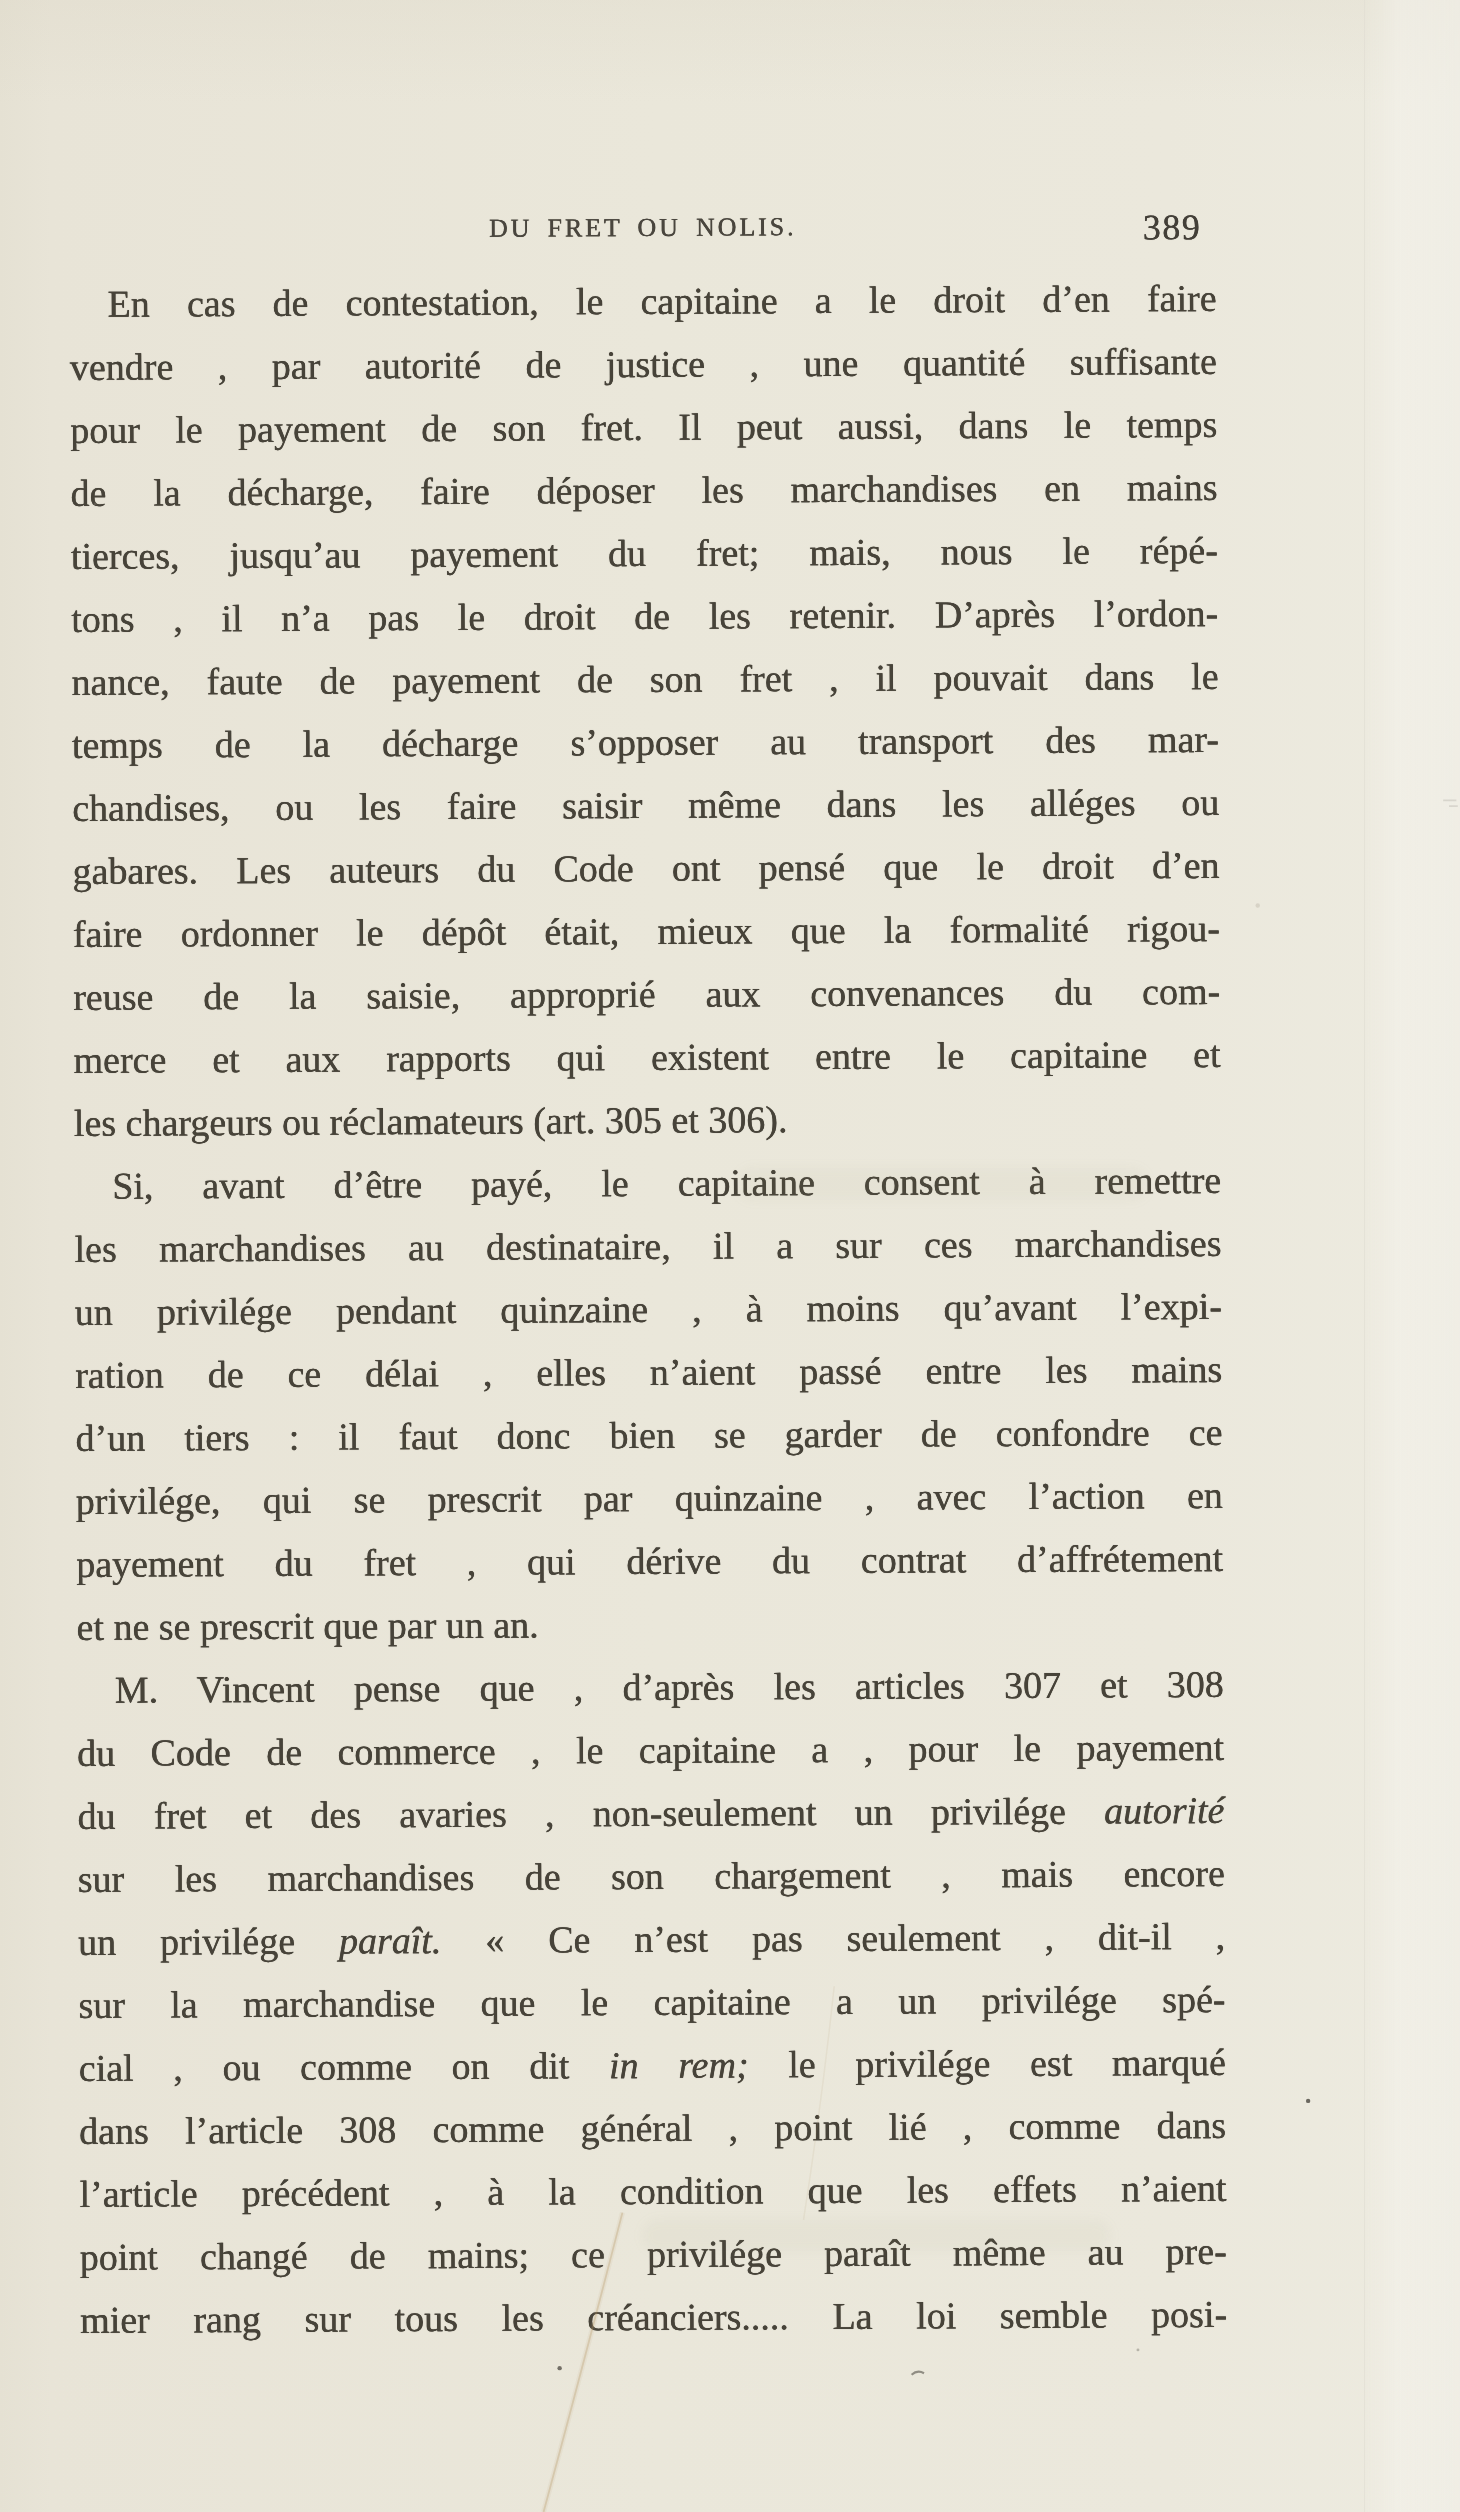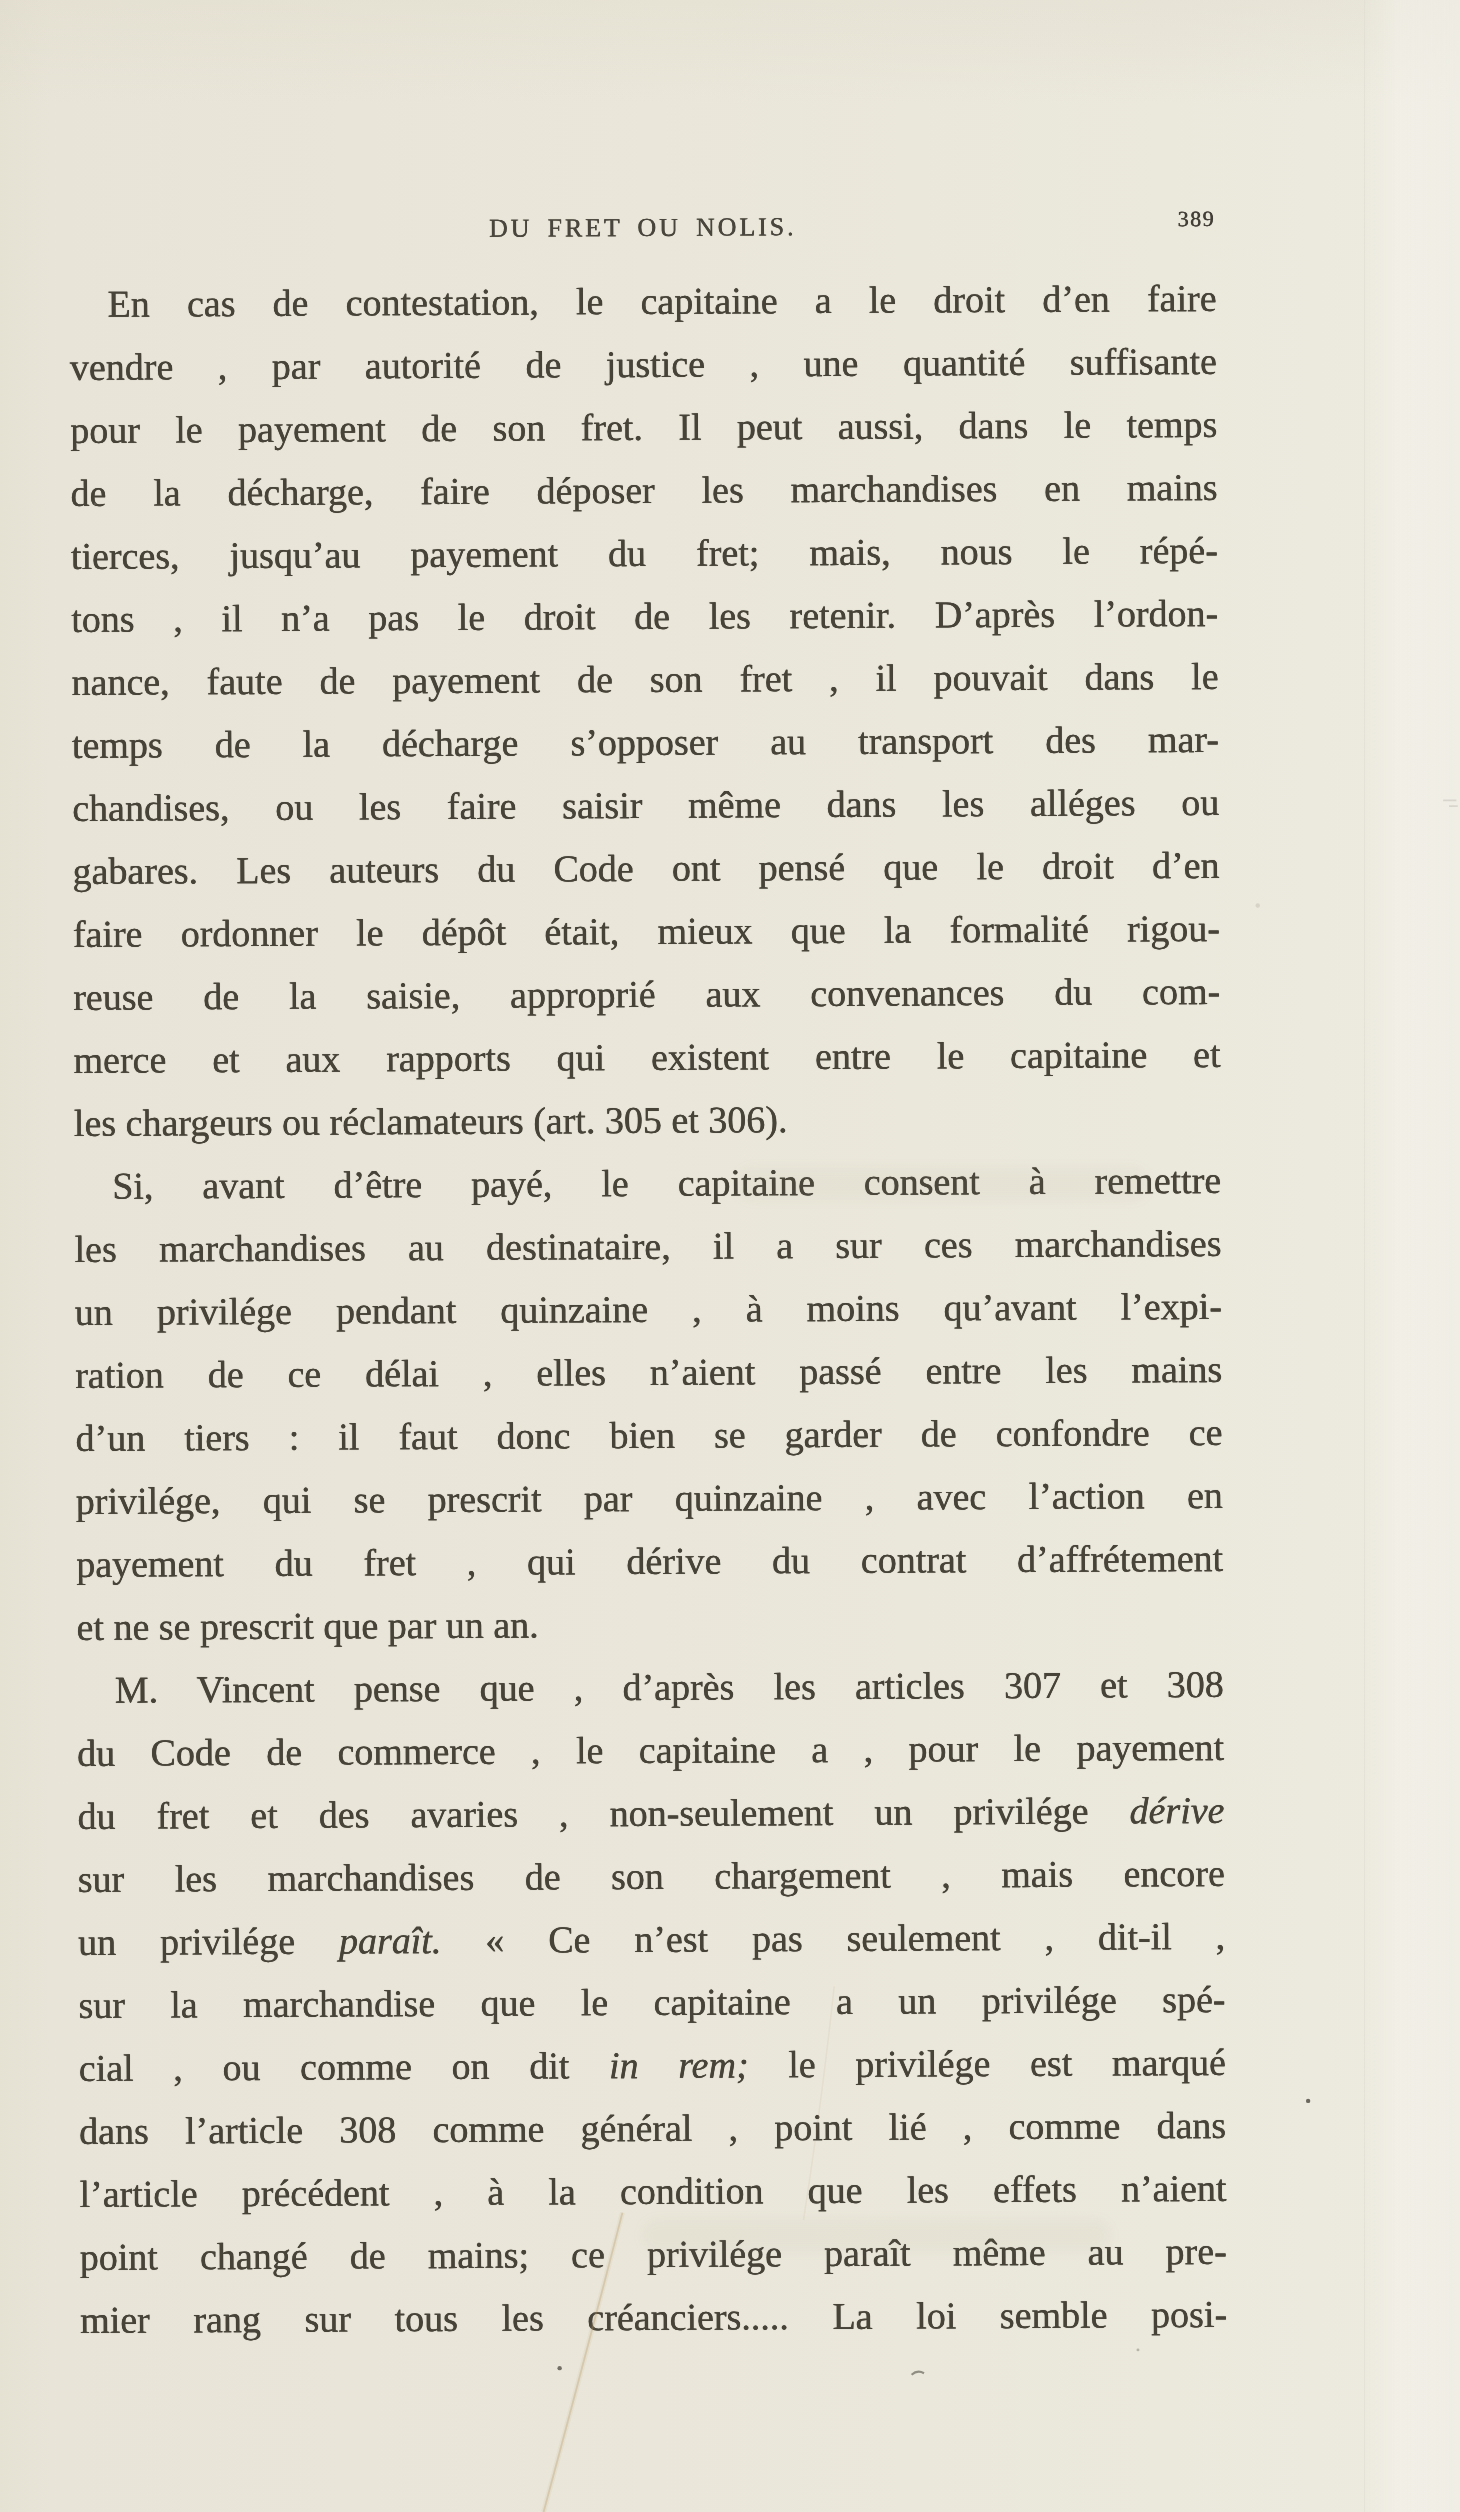--- a/index.html
+++ b/index.html
@@ -30,22 +30,22 @@
     color:#454139;
   }
   .header{position:relative;height:32px;}
   .running-title{
     display:block;text-align:center;
     font-size:26px;letter-spacing:2.9px;word-spacing:5.8px;
     color:#4a463e;
     text-shadow:0.4px 0 0 currentColor, 0 0 0.7px rgba(74,70,62,.45);
   }
   .page-number{
-    position:absolute;right:1px;top:-4.4px;
-    font-size:22px;letter-spacing:1.5px;color:#433f38;
+    position:absolute;right:15px;top:-4.4px;
+    font-size:36px;letter-spacing:1.5px;color:#433f38;
     text-shadow:0.3px 0 0 currentColor, 0 0 0.7px rgba(67,63,56,.4);
   }
   #text-block{margin-top:25px;}
   .line{
     height:63px;line-height:63px;font-size:38px;
     text-align:justify;text-align-last:justify;
     color:#474339;
     text-shadow:0.3px 0 0 currentColor, 0 0 0.9px rgba(71,67,57,.45);
   }
   .line.indent{text-indent:38px;}
@@ -93,21 +93,21 @@
           <div class="line"><span>un privilége pendant quinzaine , à moins qu’avant l’expi-</span></div>
           <div class="line"><span>ration de ce délai , elles n’aient passé entre les mains</span></div>
           <div class="line"><span>d’un tiers : il faut donc bien se garder de confondre ce</span></div>
           <div class="line"><span>privilége, qui se prescrit par quinzaine , avec l’action en</span></div>
           <div class="line"><span>payement du fret , qui dérive du contrat d’affrétement</span></div>
           <div class="line endline"><span>et ne se prescrit que par un an.</span></div>
         </div>
         <div class="para">
           <div class="line indent"><span>M. Vincent pense que , d’après les articles 307 et 308</span></div>
           <div class="line"><span>du Code de commerce , le capitaine a , pour le payement</span></div>
-          <div class="line"><span>du fret et des avaries , non-seulement un privilége </span><span class="it">dérive</span></div>
+          <div class="line"><span>du fret et des avaries , non-seulement un privilége </span><span class="it">autorité</span></div>
           <div class="line"><span>sur les marchandises de son chargement , mais encore</span></div>
           <div class="line"><span>un privilége </span><span class="it">paraît.</span><span> « Ce n’est pas seulement , dit-il ,</span></div>
           <div class="line"><span>sur la marchandise que le capitaine a un privilége spé-</span></div>
           <div class="line"><span>cial , ou comme on dit </span><span class="it">in rem;</span><span> le privilége est marqué</span></div>
           <div class="line"><span>dans l’article 308 comme général , point lié , comme dans</span></div>
           <div class="line"><span>l’article précédent , à la condition que les effets n’aient</span></div>
           <div class="line"><span>point changé de mains; ce privilége paraît même au pre-</span></div>
           <div class="line"><span>mier rang sur tous les créanciers..... La loi semble posi-</span></div>
         </div>
       </div>

